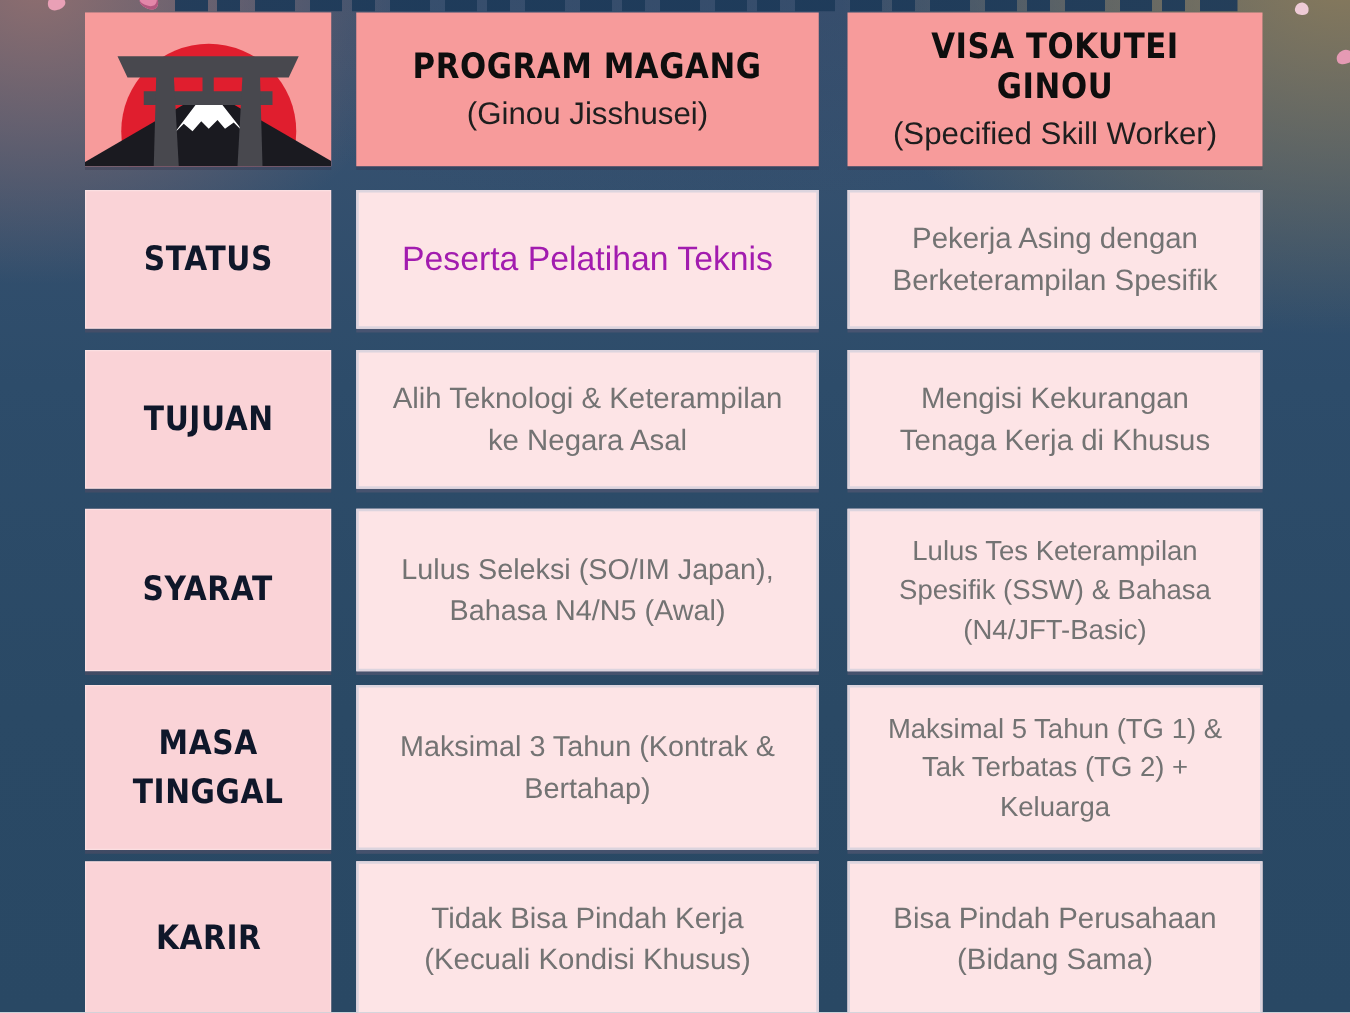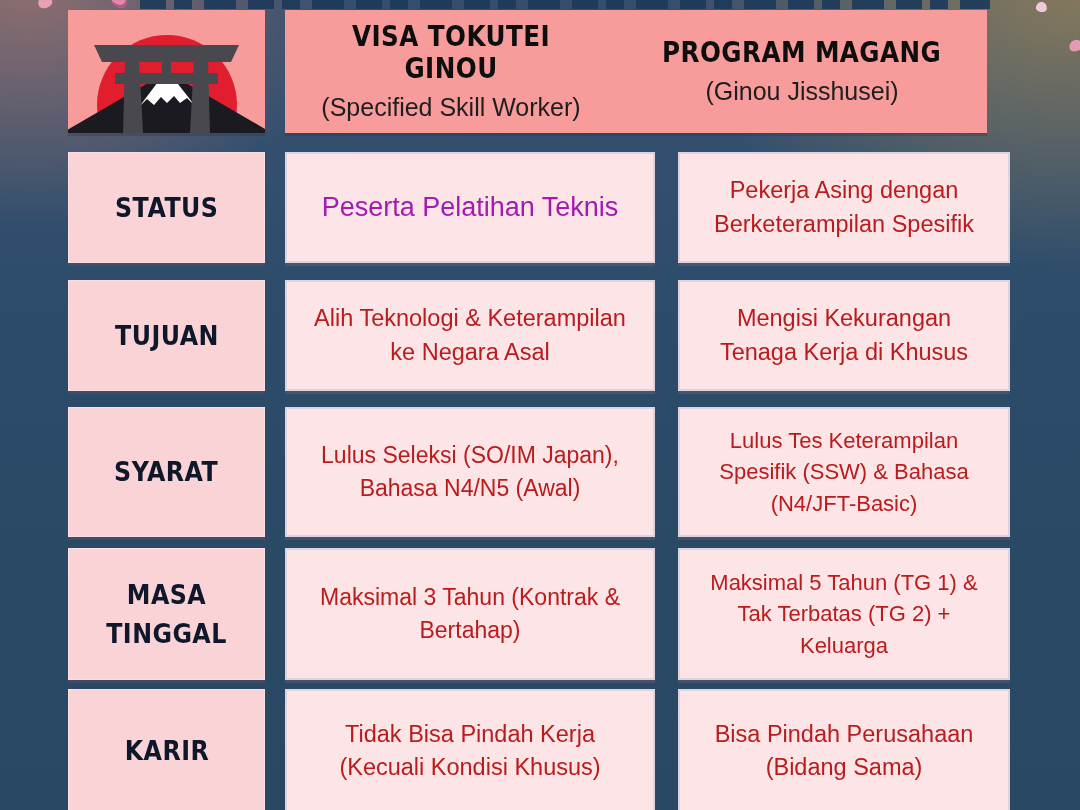--- a/index.html
+++ b/index.html
@@ -42,21 +42,21 @@
 
   .cell-icon{background:#f79b9b; padding:0; overflow:hidden; box-shadow:0 3px 0 rgba(50,45,70,.30);}
   .cell-header{background:#f79b9b; padding:0 18px; box-shadow:0 3px 0 rgba(50,45,70,.30);}
   .cell-label{background:#fad3d7; padding:0 28px; box-shadow:inset 0 0 0 1px rgba(255,255,255,.28), 0 3px 0 rgba(110,80,100,.35);}
   .cell-content{background:#fde4e6; border:2px solid #dcd4de; padding:0 22px; box-shadow:0 3px 0 rgba(100,92,120,.48);}
 
   .cond{display:inline-block; transform:scaleX(.88); transform-origin:50% 50%;}
   .h-title{font-family:"DejaVu Sans", sans-serif; font-weight:800; font-size:28px; color:#0e0e0e; letter-spacing:.5px; line-height:1.15;}
   .h-sub{font-size:25px; font-weight:400; color:#1e1e1e; margin-top:7px; line-height:1.2;}
   .label-text{font-family:"DejaVu Sans", sans-serif; font-weight:800; font-size:27px; color:#0f172a; letter-spacing:.5px; line-height:1.45;}
-  .body-text{font-size:23.5px; color:#b91c1c; line-height:1.42;}
+  .body-text{font-size:23.5px; color:#737373; line-height:1.42;}
   .row-1 .c2 .body-text{font-size:27px; color:#a21caf;}
   .row-3 .c3 .body-text{font-size:22px;}
   .row-4 .c3 .body-text{font-size:22px;}
   .row-4 .c2 .body-text, .row-3 .c2 .body-text{font-size:23px;}
 </style>
 </head>
 <body>
 
 <div class="canvas">
 
@@ -80,27 +80,27 @@
 
           <g fill="#48484e">
             <path d="M26,35 L171,35 L163,52 L34,52 Z"></path>
             <rect x="47" y="63" width="103" height="11"></rect>
             <rect x="94" y="50" width="9" height="15"></rect>
             <path d="M57,50 L71,50 L75,123 L55,123 Z"></path>
             <path d="M126,50 L140,50 L142,123 L122,123 Z"></path>
           </g>
         </svg>
       </div>
+      <div class="cell c2 cell-header">
+        <div class="h-title"><span class="cond">PROGRAM MAGANG</span></div>
+        <div class="h-sub">(Ginou Jisshusei)</div>
+      </div>
       <div class="cell c3 cell-header">
         <div class="h-title"><span class="cond">VISA TOKUTEI GINOU</span></div>
         <div class="h-sub">(Specified Skill Worker)</div>
-      </div>
-      <div class="cell c2 cell-header">
-        <div class="h-title"><span class="cond">PROGRAM MAGANG</span></div>
-        <div class="h-sub">(Ginou Jisshusei)</div>
       </div>
     </div>
 
     <div class="row row-1">
       <div class="cell c1 cell-label">
         <span class="label-text"><span class="cond">STATUS</span></span>
       </div>
       <div class="cell c2 cell-content">
         <span class="body-text">Peserta Pelatihan Teknis</span>
       </div>

